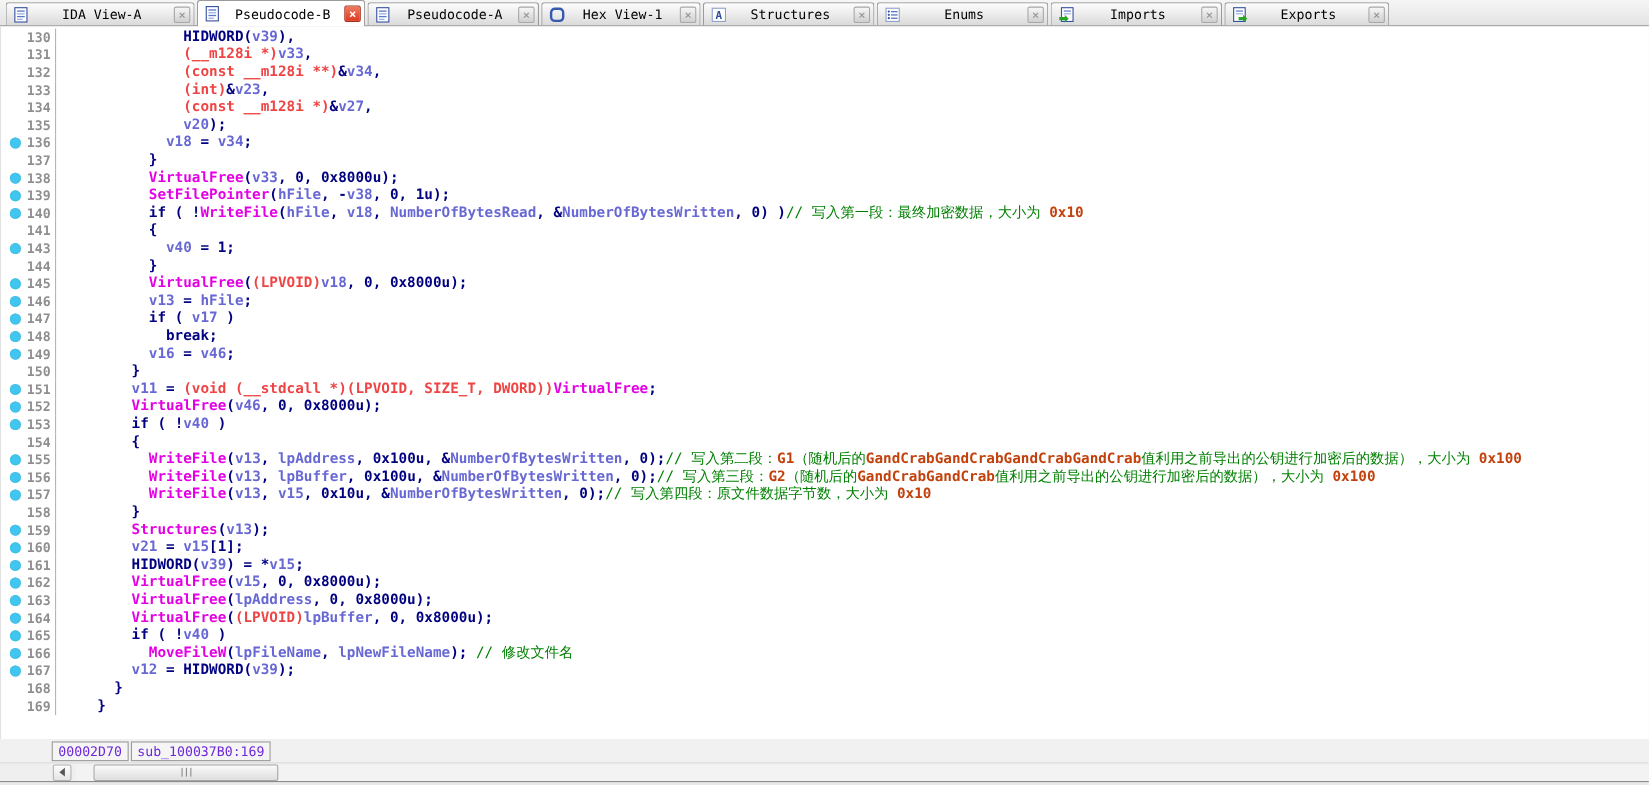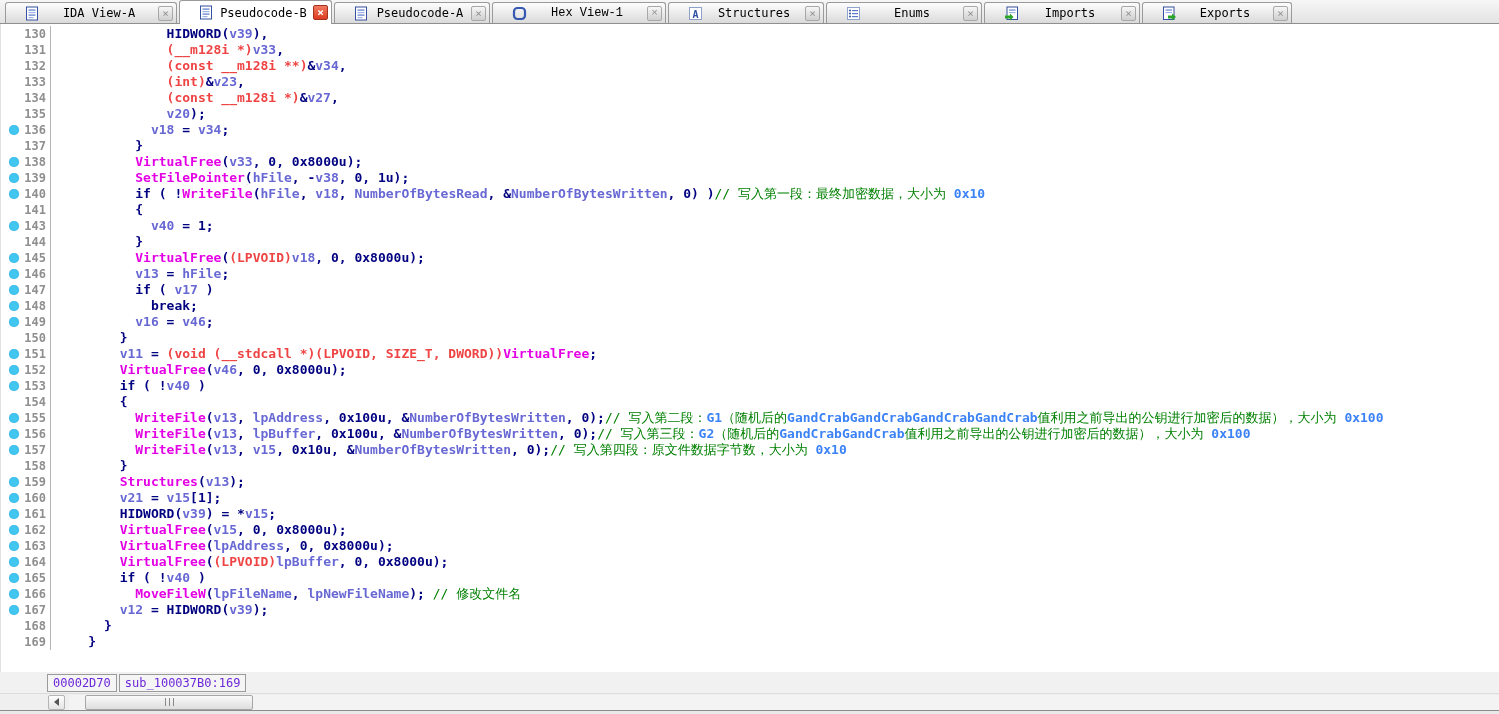--- a/index.html
+++ b/index.html
@@ -14,29 +14,29 @@
   
   .tabbar {
     height:24px; flex:none;
     background:linear-gradient(#f6f6f6,#e3e3e3);
     border-bottom:1px solid #8f8f8f;
     display:flex; align-items:flex-end; padding-left:5px;
   }
   .tab {
     height:21px; width:156px; flex:none;
     display:flex; align-items:center; gap:4px;
-    padding:0 3px 0 18px; margin-right:2px;
+    padding:0 3px 0 5px; margin-right:2px;
     border:1px solid #9a9a9a; border-bottom:none;
     border-radius:3px 3px 0 0;
     background:linear-gradient(#fdfdfd,#dadada);
     font-size:12px; color:#000; cursor:default; position:relative;
   }
   .tab:nth-child(1){ width:172px; }
   .tab:nth-child(2){ width:153px; }
-  .tab:nth-child(4){ width:174px;font-family:Liberation Mono, monospace; }
+  .tab:nth-child(4){ width:145px; }
   .tab:nth-child(8){ width:150px; }
   .tab.active { height:24px; margin-bottom:-1px; background:#fff; z-index:2; }
   .tab .ticon { width:16px; height:16px; flex:none; display:flex; align-items:center; justify-content:center; }
   .tab .tlabel { flex:1; text-align:center; white-space:nowrap; overflow:hidden; }
   .tclose {
     width:15px; height:15px; flex:none;
     border:1px solid #a8a8a8; border-radius:2px;
     background:linear-gradient(#f6f6f6,#cfcfcf);
     color:#909090; font-size:11px; line-height:13px; text-align:center;
   }
@@ -54,21 +54,21 @@
   .lnum { flex:1; text-align:right; padding-right:4px; color:#8f8f8f; font-size:12px; font-weight:bold; }
   .ctext { flex:1; padding-left:6px; font-size:13px; font-weight:bold; line-height:16px; white-space:pre; overflow:hidden; }
 
   .seg-k { color:#000080; }                       
   .seg-p { color:#000080; }                       
   .seg-n { color:#000080; }                       
   .seg-v { color:#6868d4; }                       
   .seg-f { color:#e400e4; }                       
   .seg-t { color:#ef4444;margin-top:22px; }                       
   .seg-c { color:#008000; font-weight:normal; }   
-  .seg-cb{ color:#3b82f6; font-weight:bold; }     
+  .seg-cb{ color:#c2410c; font-weight:bold; }     
 
   
   .statusbar {
     height:21px; flex:none; background:#f1f1f1;
     display:flex; align-items:center; padding-left:47px; gap:2px;
     font-size:12px; color:#6d28d9;
   }
   .scell {
     height:18px; line-height:16px; padding:0 5px;
     border:1px solid #9a9a9a; background:#f5f5f5; white-space:nowrap;

